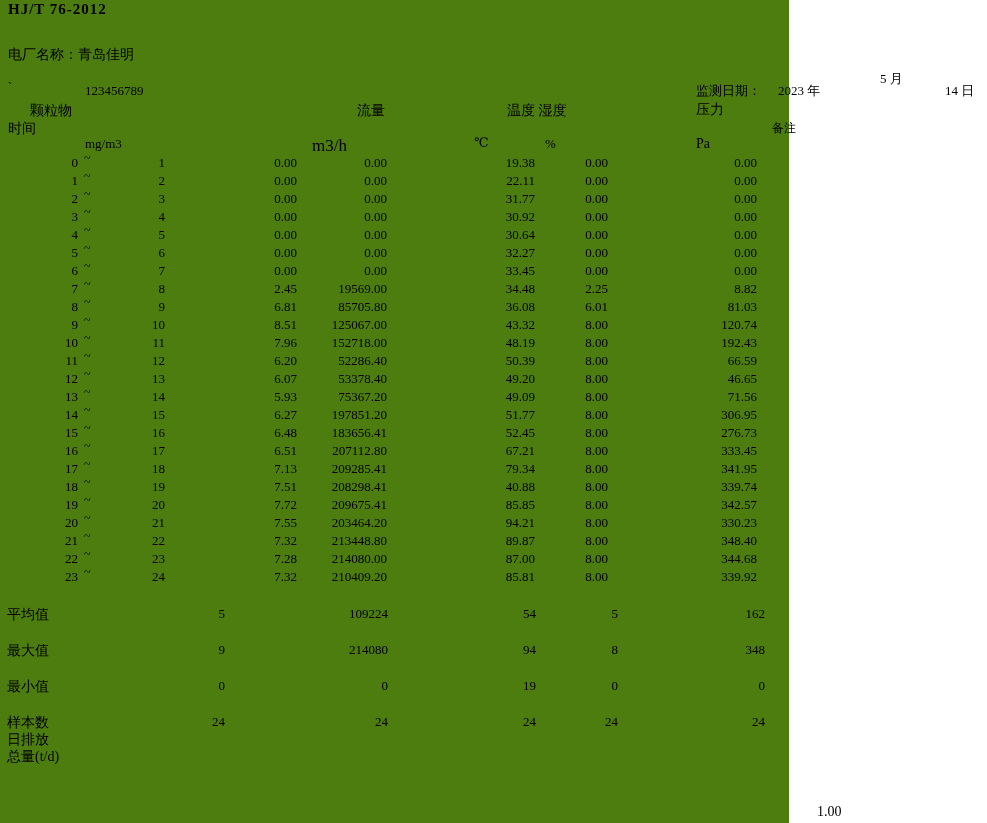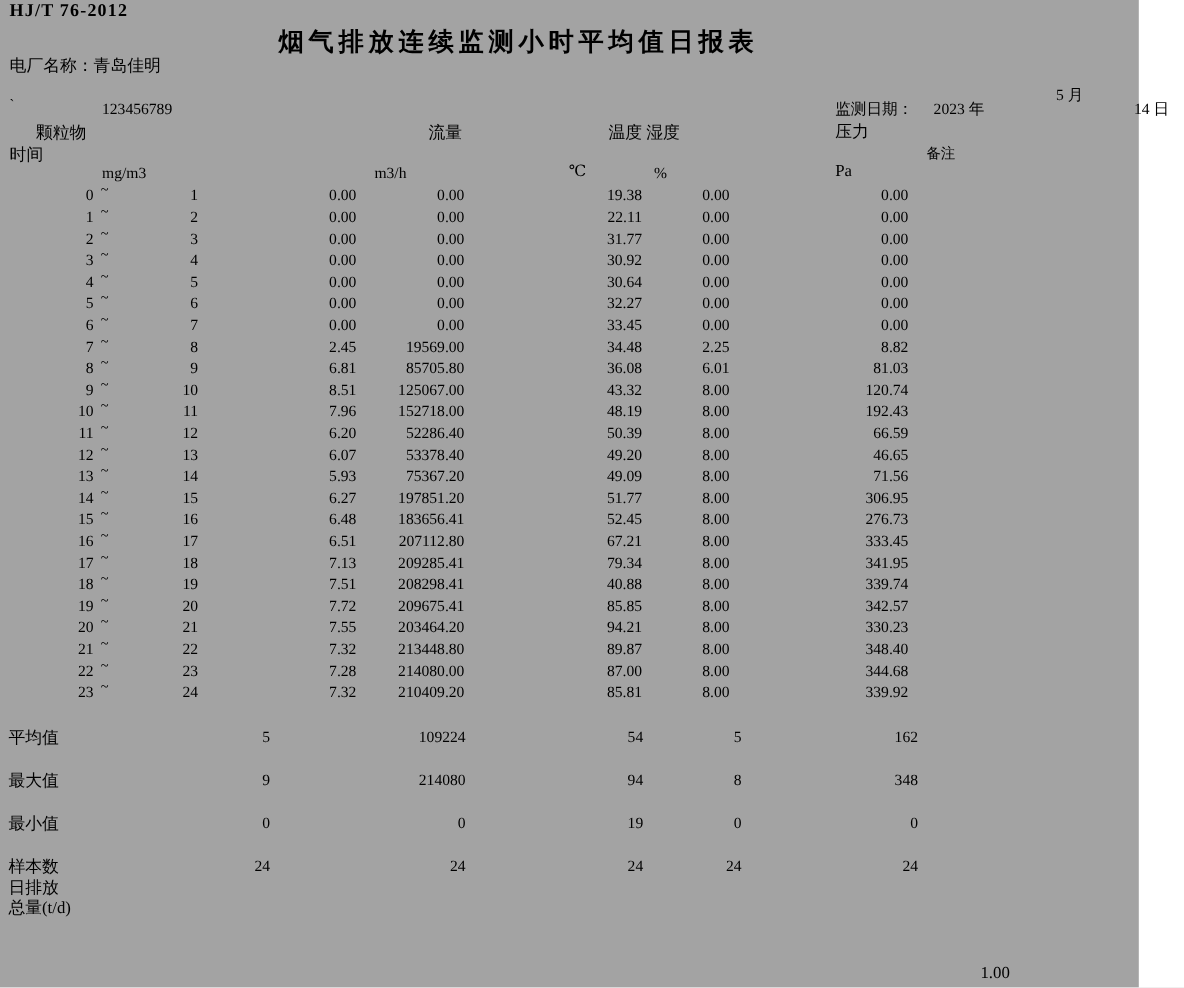--- a/index.html
+++ b/index.html
@@ -1,21 +1,21 @@
 <!DOCTYPE html>
 <html><head>
 <meta charset="utf-8">
 <style>
   html,body { margin:0; padding:0; background:#ffffff; }
   body {
     width:987px; height:823px; position:relative; overflow:hidden;
     font-family:"Liberation Serif","DejaVu Serif",serif;
     color:#000000;
   }
-  .page { position:absolute; left:0; top:0; width:949px; height:823px; background:#a3a3a3;text-decoration:underline; }
+  .page { position:absolute; left:0; top:0; width:789px; height:823px; background:#4d7c0f;text-decoration:underline; }
   .abs { position:absolute; white-space:nowrap; }
 
   .std      { left:8px;   top:1px;   font-size:15px; font-weight:bold; letter-spacing:1px; }
   .title    { left:232px; top:21px;  font-size:21px; font-weight:bold; letter-spacing:4px; }
   .plant    { left:8px;   top:46px;  font-size:14px; }
   .tick     { left:8px;   top:80px;  font-size:12px; }
   .serial   { left:85px;  top:83px;  font-size:13px; }
 
   .date-label { left:696px; top:82px; font-size:13px; }
   .date-year  { left:778px; top:82px; font-size:13px; }
@@ -23,21 +23,21 @@
   .date-day   { left:945px; top:82px; font-size:13px; }
 
   .h-pm      { left:30px;  top:102px; font-size:14px; }
   .h-time    { left:8px;   top:120px; font-size:14px; }
   .h-flow    { left:357px; top:102px; font-size:14px; }
   .h-temphum { left:507px; top:102px; font-size:14px; }
   .h-press   { left:696px; top:101px; font-size:14px; }
   .h-remark  { left:772px; top:120px; font-size:12px; }
 
   .u-pm    { left:85px;  top:136px; font-size:13px; }
-  .u-flow  { left:312px; top:136px; font-size:13px; }
+  .u-flow  { left:312px; top:136px; font-size:17px; }
   .u-temp  { left:474px; top:135px; font-size:13px; }
   .u-hum   { left:545px; top:136px; font-size:13px; }
   .u-press { left:696px; top:136px; font-size:14px; }
 
   .row { position:absolute; left:0; width:987px; height:18px; font-size:13px; }
   .row span { position:absolute; display:block; text-align:right; }
   .c-from  { left:40px;  width:38px; }
   .c-tilde { left:84px;  width:16px; top:-4px; text-align:left !important; font-size:12px; }
   .c-to    { left:130px; width:35px; }
   .c-pm    { left:230px; width:67px; }
@@ -59,21 +59,20 @@
   .daily2 { left:7px; top:748px; font-size:14px; }
   .note   { left:8px; top:782px; font-size:14px; }
   .pageno { left:817px; top:804px; font-size:14px; }
 </style>
 </head>
 <body>
 
 <div class="page">
 
   <div class="abs std">HJ/T 76-2012</div>
-  <div class="abs title">烟气排放连续监测小时平均值日报表</div>
   <div class="abs plant">电厂名称：青岛佳明</div>
   <div class="abs tick">`</div>
   <div class="abs serial">123456789</div>
 
   <div class="abs date-label">监测日期：</div>
   <div class="abs date-year">2023 年</div>
   <div class="abs date-month">5 月</div>
   <div class="abs date-day">14 日</div>
 
   <div class="abs h-pm">颗粒物</div>

